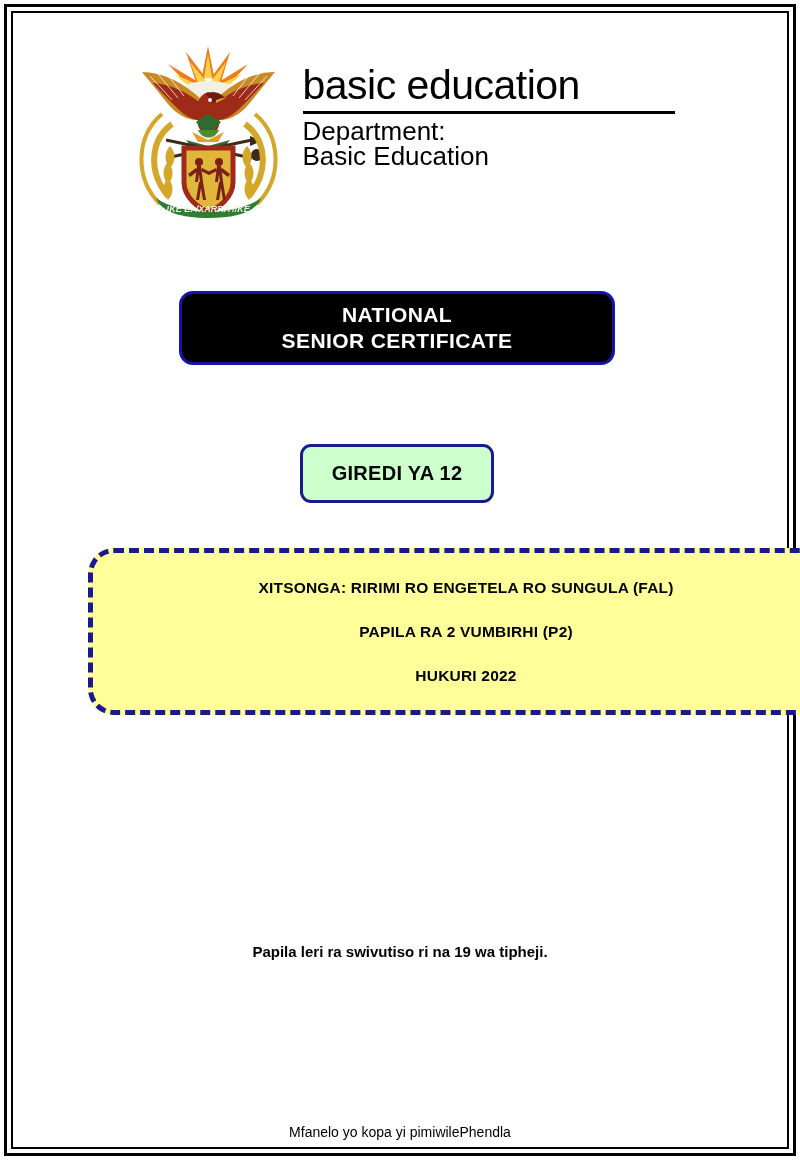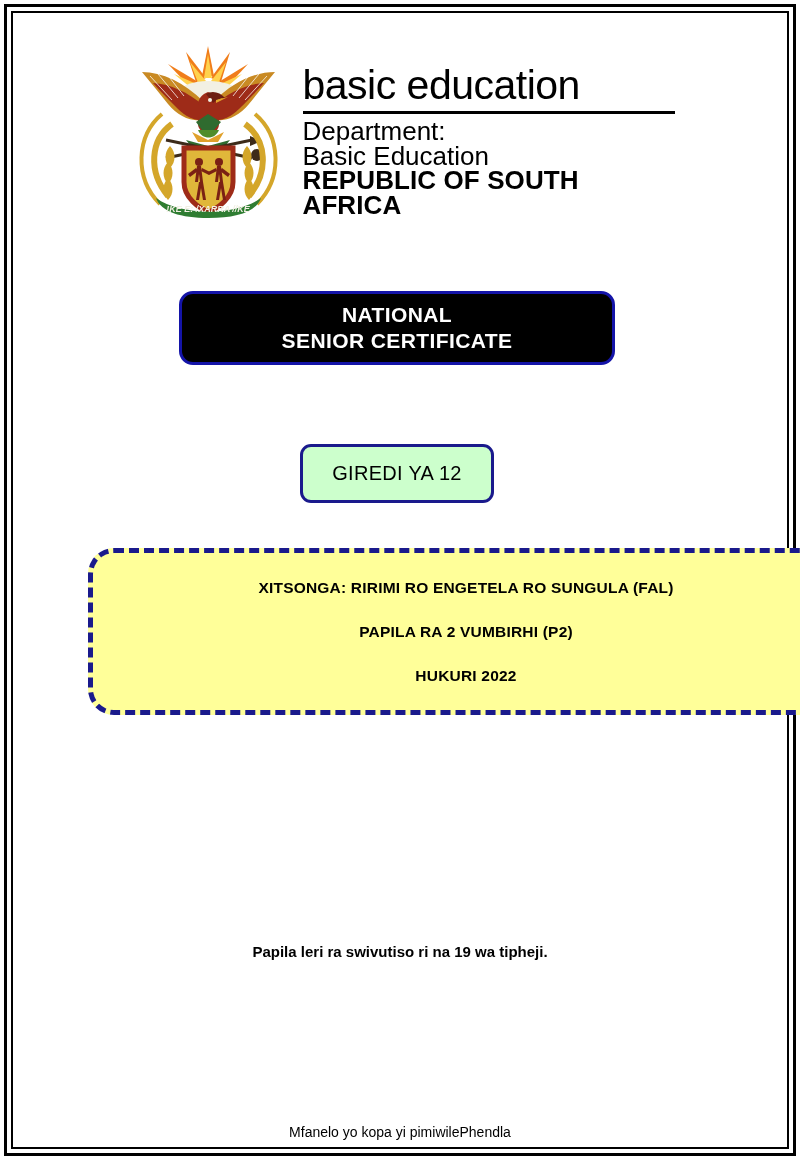--- a/index.html
+++ b/index.html
@@ -125,21 +125,21 @@
     background: #ccffcc;
     border: 3px solid #1a1a8c;
     border-radius: 11px;
     box-sizing: border-box;
     display: flex;
     align-items: center;
     justify-content: center;
   }
   .grade-text {
     font-size: 20px;
-    font-weight: 400;
+    font-weight: 700;
     color: #000;
     letter-spacing: 0.3px;
   }
 
   
   .subject-box {
     position: absolute;
     left: 88px;
     top: 548px;
     width: 756px;
@@ -311,21 +311,20 @@
         <path d="M30 162 C55 180 110 180 135 162 C130 176 110 182 82.5 182 C55 182 35 176 30 162 Z" fill="#2f7d32"></path>
         <text x="82" y="176" font-family="'Liberation Sans', sans-serif" font-size="9" font-style="italic" font-weight="700" fill="#f2f0e4" text-anchor="middle">!KE E: /XARRA //KE</text>
       </svg>
     </div>
 
     <div class="dept-block">
       <div class="dept-title">basic education</div>
       <div class="dept-rule"></div>
       <div class="dept-sub">Department:</div>
       <div class="dept-sub">Basic Education</div>
-      <div class="dept-sub bold">REPUBLIC OF SOUTH AFRICA</div>
     </div>
   </div>
 
   <div class="nsc-banner">
     <div class="nsc-line">NATIONAL</div>
     <div class="nsc-line">SENIOR CERTIFICATE</div>
   </div>
 
   <div class="grade-box">
     <div class="grade-text">GIREDI YA 12</div>

